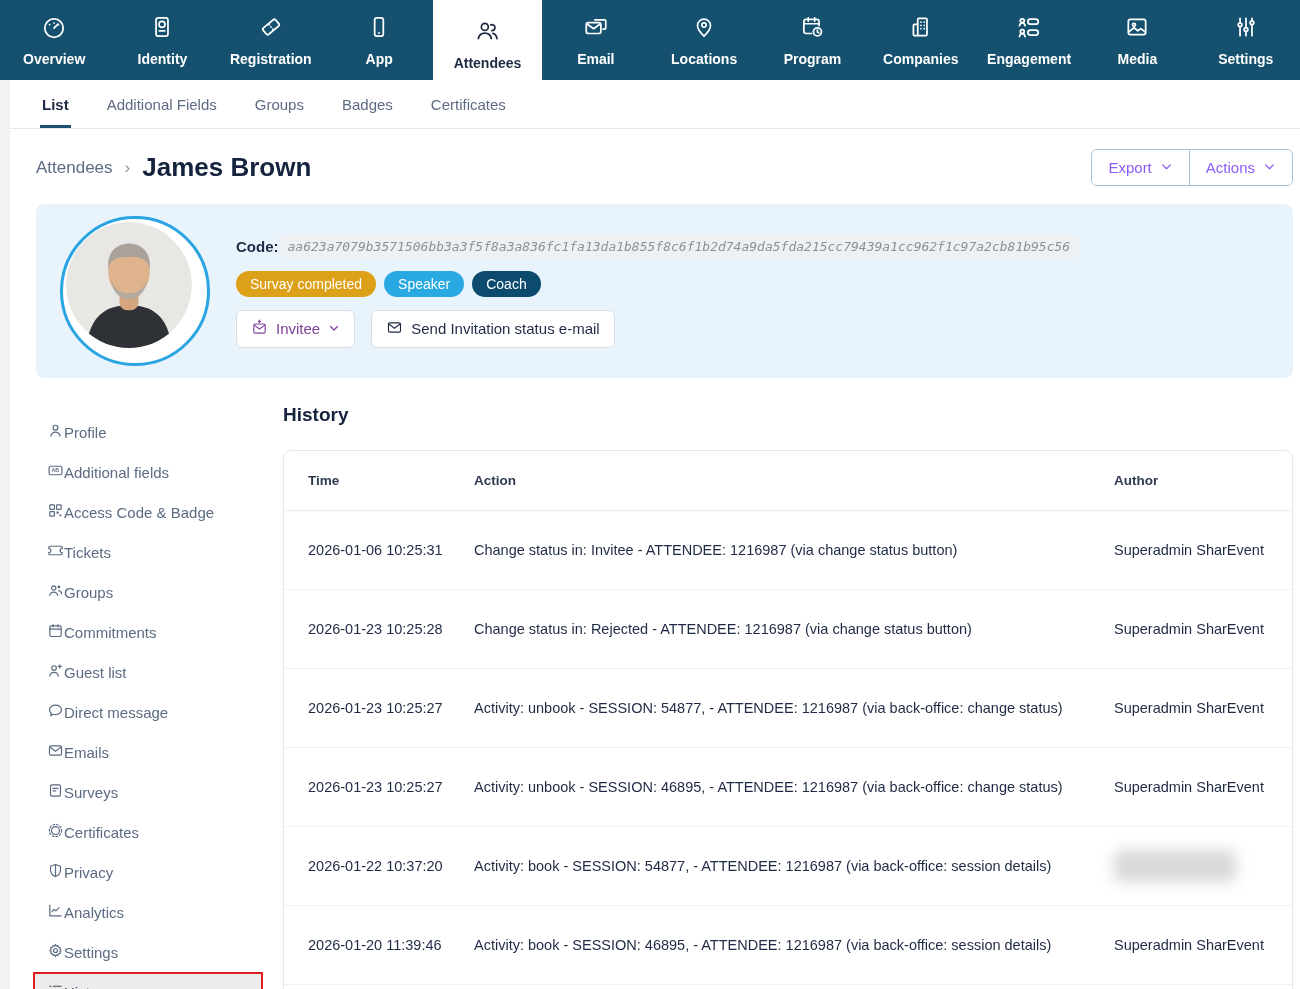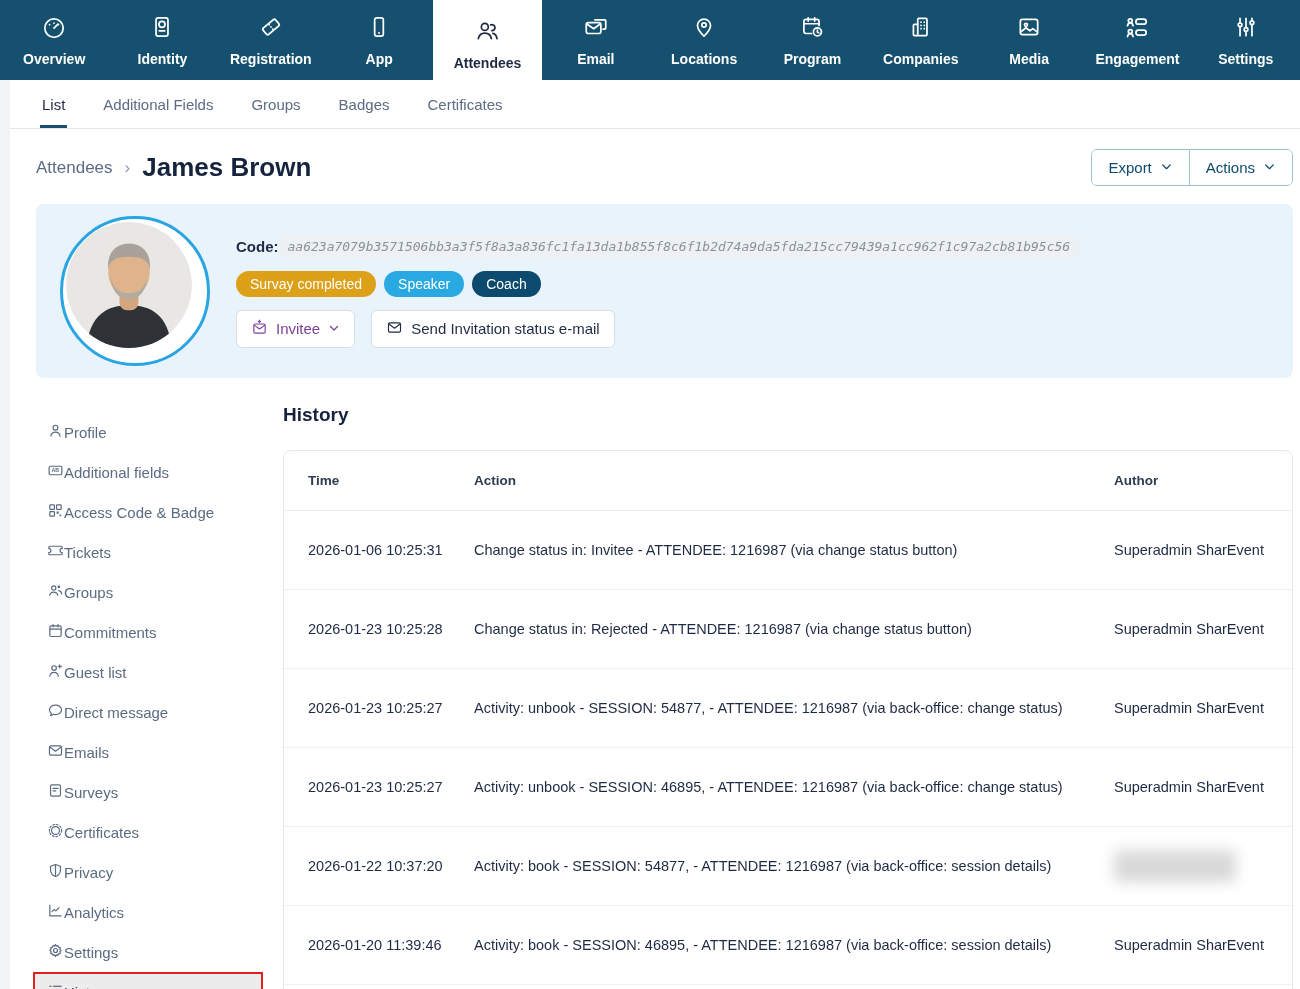--- a/index.html
+++ b/index.html
@@ -10,30 +10,30 @@
   .nav-item{flex:1 1 0;display:flex;flex-direction:column;align-items:center;justify-content:center;
     gap:7px;color:#fff;cursor:pointer;height:80px;}
   .nav-item .nav-label{font-size:14px;font-weight:600;}
   .nav-item.active{background:#fff;color:#1e2a44;height:88px;}
   
   .gutter{position:absolute;left:0;top:80px;width:10px;height:909px;background:#f2f3f5;}
   .wrap{padding-left:10px;}
   
   .subtabs{display:flex;gap:34px;padding-left:30px;border-bottom:1px solid #e4e8ec;}
   .tab{padding:16px 2px 12px;border-bottom:3px solid transparent;font-size:15px;color:#5d6b84;cursor:pointer;}
-  .tab.active{border-color:#1d4e6d;color:#1f2a44;font-weight:400;}
+  .tab.active{border-color:#1d4e6d;color:#1f2a44;font-weight:700;}
   
   .crumb-row{display:flex;align-items:center;justify-content:space-between;margin:20px 7px 0 26px;}
   .crumb{display:flex;align-items:center;gap:12px;}
   .crumb-parent{font-size:17px;color:#5d6b84;cursor:pointer;}
   .crumb-sep{color:#8b98ab;font-size:17px;}
   .page-title{font-size:26px;font-weight:700;color:#16233f;}
   .btn-group{display:flex;border:1px solid #9fc2d8;border-radius:6px;overflow:hidden;background:#fff;}
   .btn-group .gbtn{display:flex;align-items:center;gap:8px;padding:9px 16px;font-size:15px;
-    color:#0c4a6e;background:#fff;border:none;cursor:pointer;font-family:inherit;}
+    color:#8b5cf6;background:#fff;border:none;cursor:pointer;font-family:inherit;}
   .btn-group .gbtn + .gbtn{border-left:1px solid #9fc2d8;}
   
   .profile-card{margin:18px 7px 0 26px;background:#e9f3fc;border-radius:8px;padding:12px 24px;
     display:flex;gap:26px;align-items:center;}
   .avatar-ring{width:138px;height:138px;border-radius:50%;border:3px solid #2aa5e2;background:#fff;
     padding:3px;flex:none;}
   .avatar-ring svg{display:block;border-radius:50%;}
   .profile-info{display:flex;flex-direction:column;gap:13px;}
   .code-row{display:flex;align-items:center;font-size:15px;}
   .code-label{font-weight:600;color:#1f2a44;}
@@ -135,36 +135,36 @@
   <div class="nav-item">
     <span><svg class="svg-ic" width="26" height="26" viewBox="0 0 24 24">
           <rect x="9" y="4" width="8.5" height="16" rx="1"></rect>
           <path d="M9 20H6a1 1 0 0 1-1-1v-8.5a1 1 0 0 1 1-1h3"></path>
           <path d="M12 7.5h.01M15 7.5h.01M12 10.5h.01M15 10.5h.01M12 13.5h.01M15 13.5h.01"></path>
         </svg></span>
     <span class="nav-label">Companies</span>
   </div>
   <div class="nav-item">
     <span><svg class="svg-ic" width="26" height="26" viewBox="0 0 24 24">
-          <rect x="4" y="5" width="16" height="14" rx="2"></rect>
-          <circle cx="9.2" cy="10" r="1.4"></circle>
-          <path d="M4.5 16.5l4.7-3.8 3.6 2.8 2.7-2 4 3"></path>
-        </svg></span>
-    <span class="nav-label">Media</span>
-  </div>
-  <div class="nav-item">
-    <span><svg class="svg-ic" width="26" height="26" viewBox="0 0 24 24">
           <circle cx="5.8" cy="6.2" r="1.8"></circle>
           <path d="M3.2 10.8c.4-1.7 1.4-2.6 2.6-2.6s2.2.9 2.6 2.6"></path>
           <rect x="11" y="4.8" width="9.5" height="4.6" rx="2.3"></rect>
           <circle cx="5.8" cy="16.2" r="1.8"></circle>
           <path d="M3.2 20.8c.4-1.7 1.4-2.6 2.6-2.6s2.2.9 2.6 2.6"></path>
           <rect x="11" y="14.8" width="9.5" height="4.6" rx="2.3"></rect>
         </svg></span>
     <span class="nav-label">Engagement</span>
+  </div>
+  <div class="nav-item">
+    <span><svg class="svg-ic" width="26" height="26" viewBox="0 0 24 24">
+          <rect x="4" y="5" width="16" height="14" rx="2"></rect>
+          <circle cx="9.2" cy="10" r="1.4"></circle>
+          <path d="M4.5 16.5l4.7-3.8 3.6 2.8 2.7-2 4 3"></path>
+        </svg></span>
+    <span class="nav-label">Media</span>
   </div>
   <div class="nav-item">
     <span><svg class="svg-ic" width="26" height="26" viewBox="0 0 24 24">
           <path d="M6.5 4v4.2M6.5 11.8V20M12 4v8.4M12 16.2v3.8M17.5 4v2.2M17.5 9.8V20"></path>
           <circle cx="6.5" cy="10" r="1.7"></circle>
           <circle cx="12" cy="14.3" r="1.7"></circle>
           <circle cx="17.5" cy="8" r="1.7"></circle>
         </svg></span>
     <span class="nav-label">Settings</span>
   </div>

